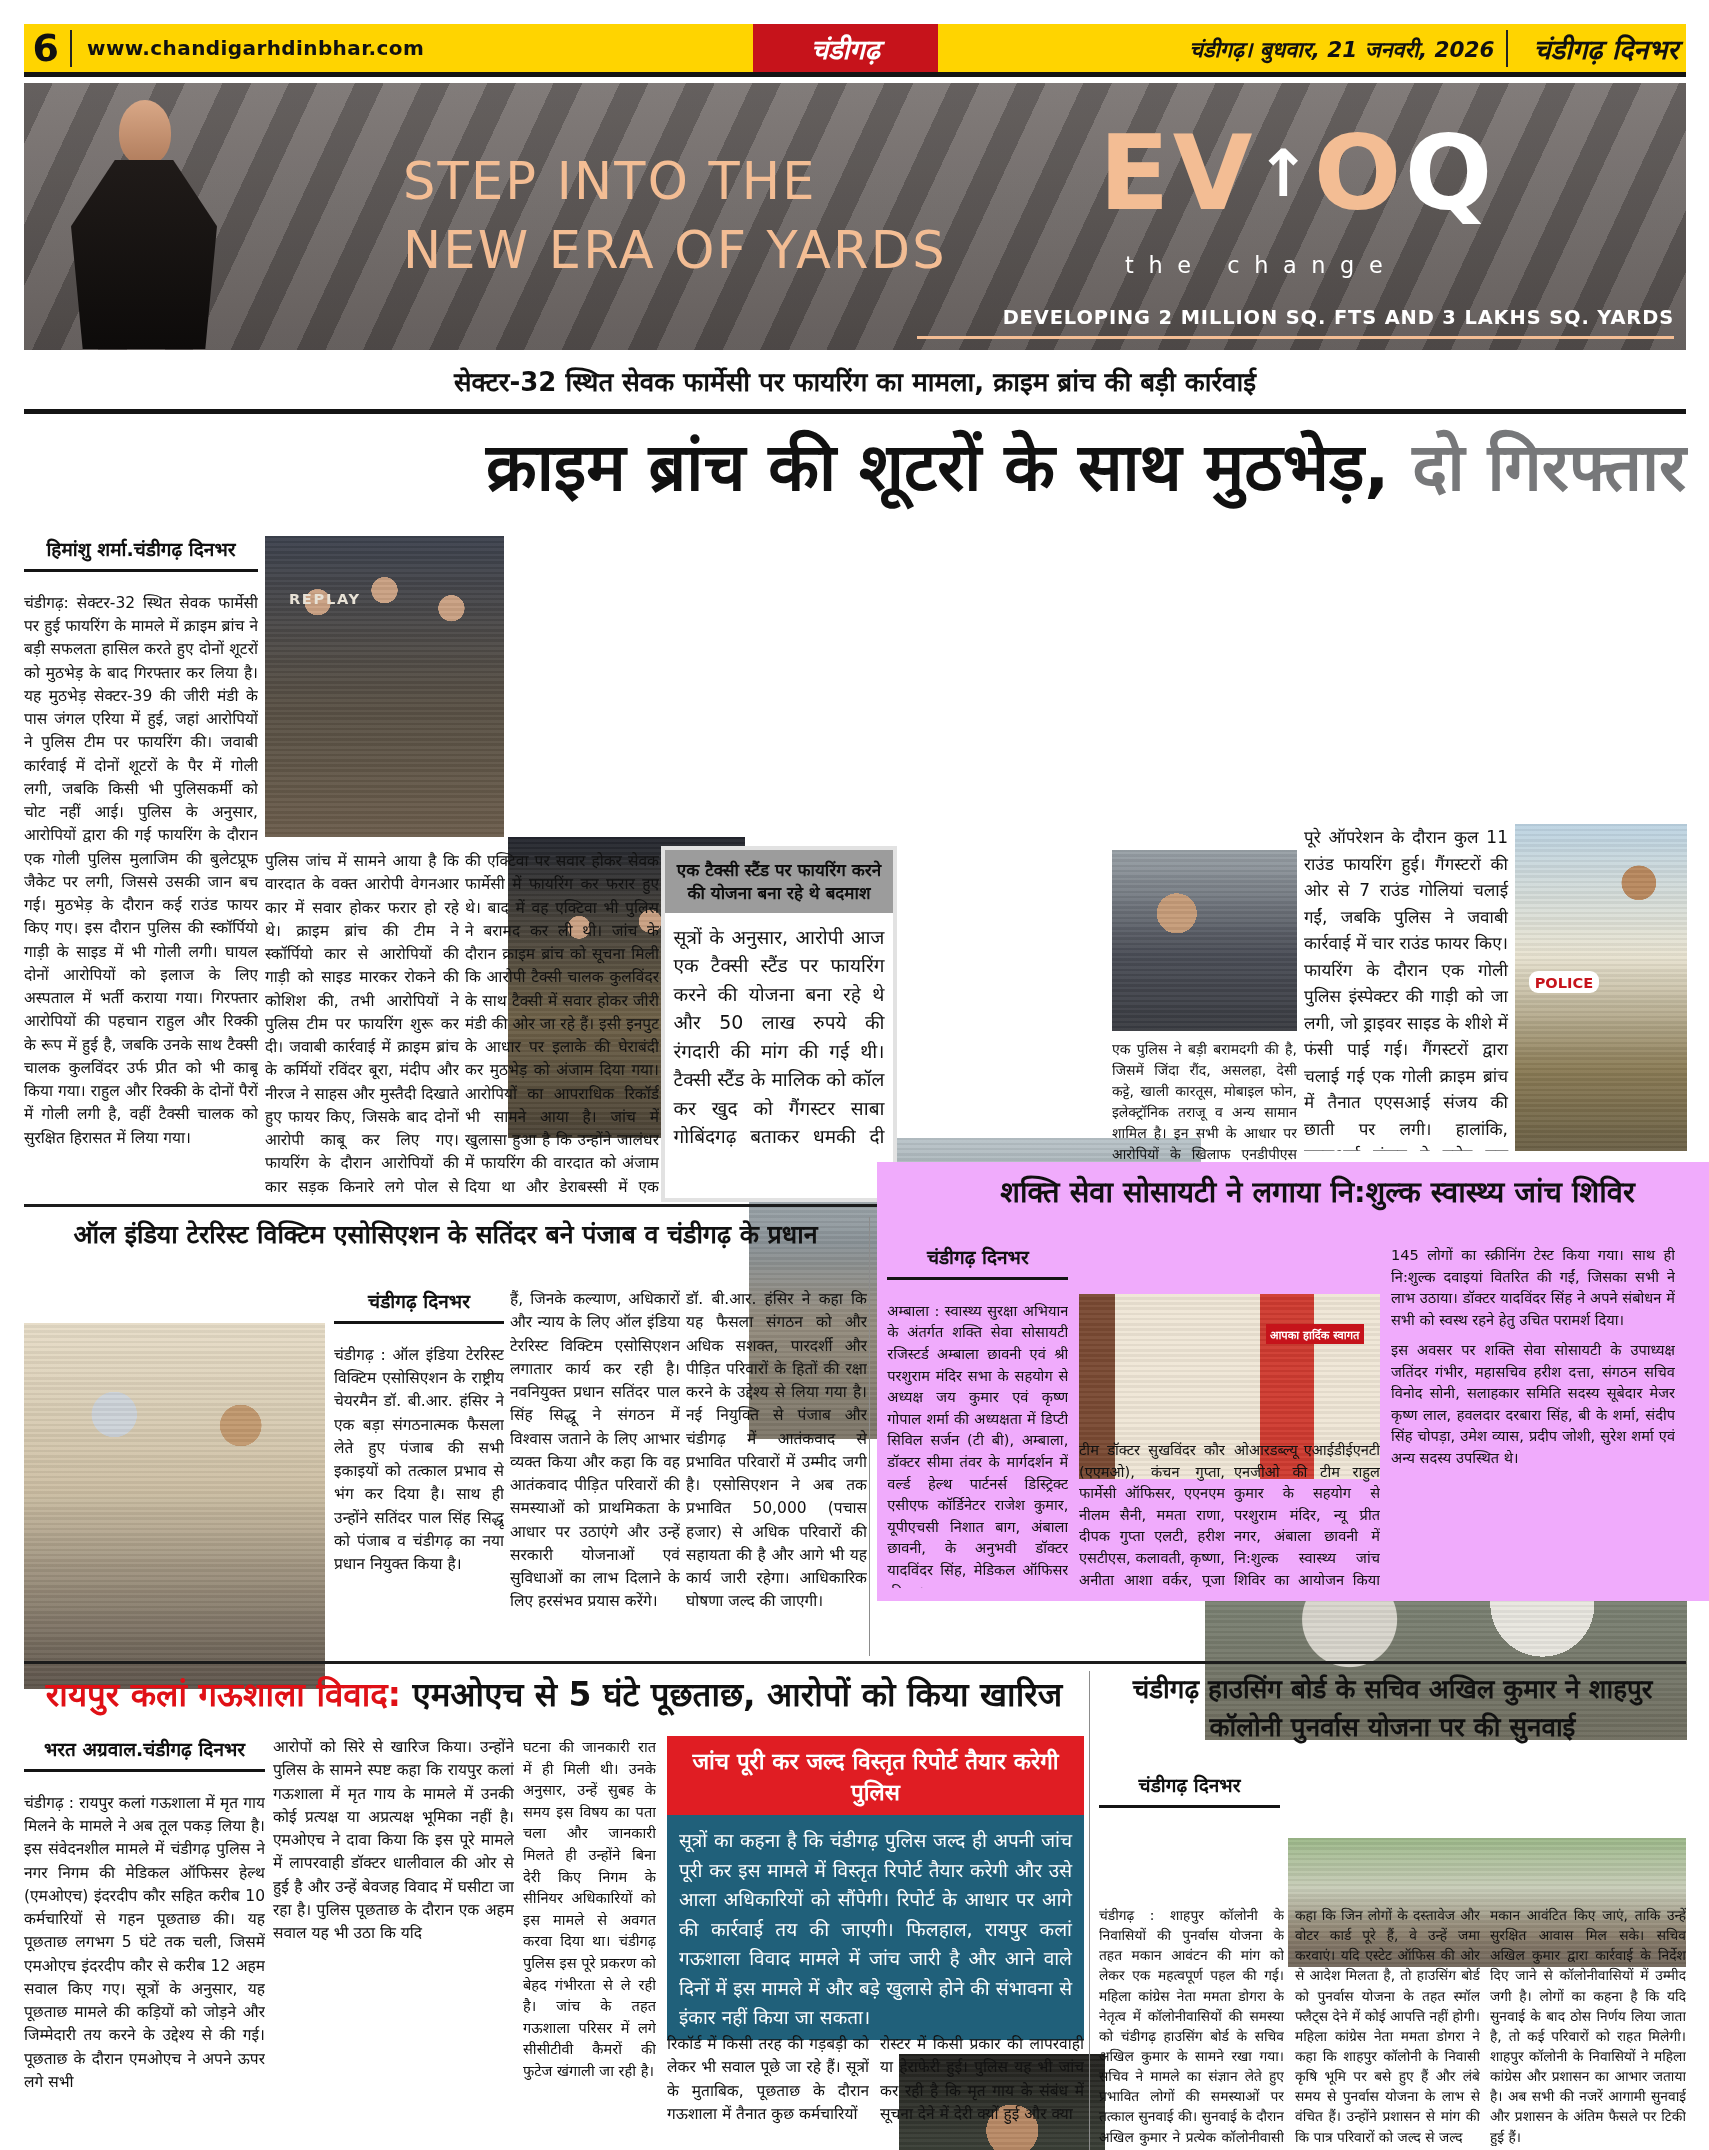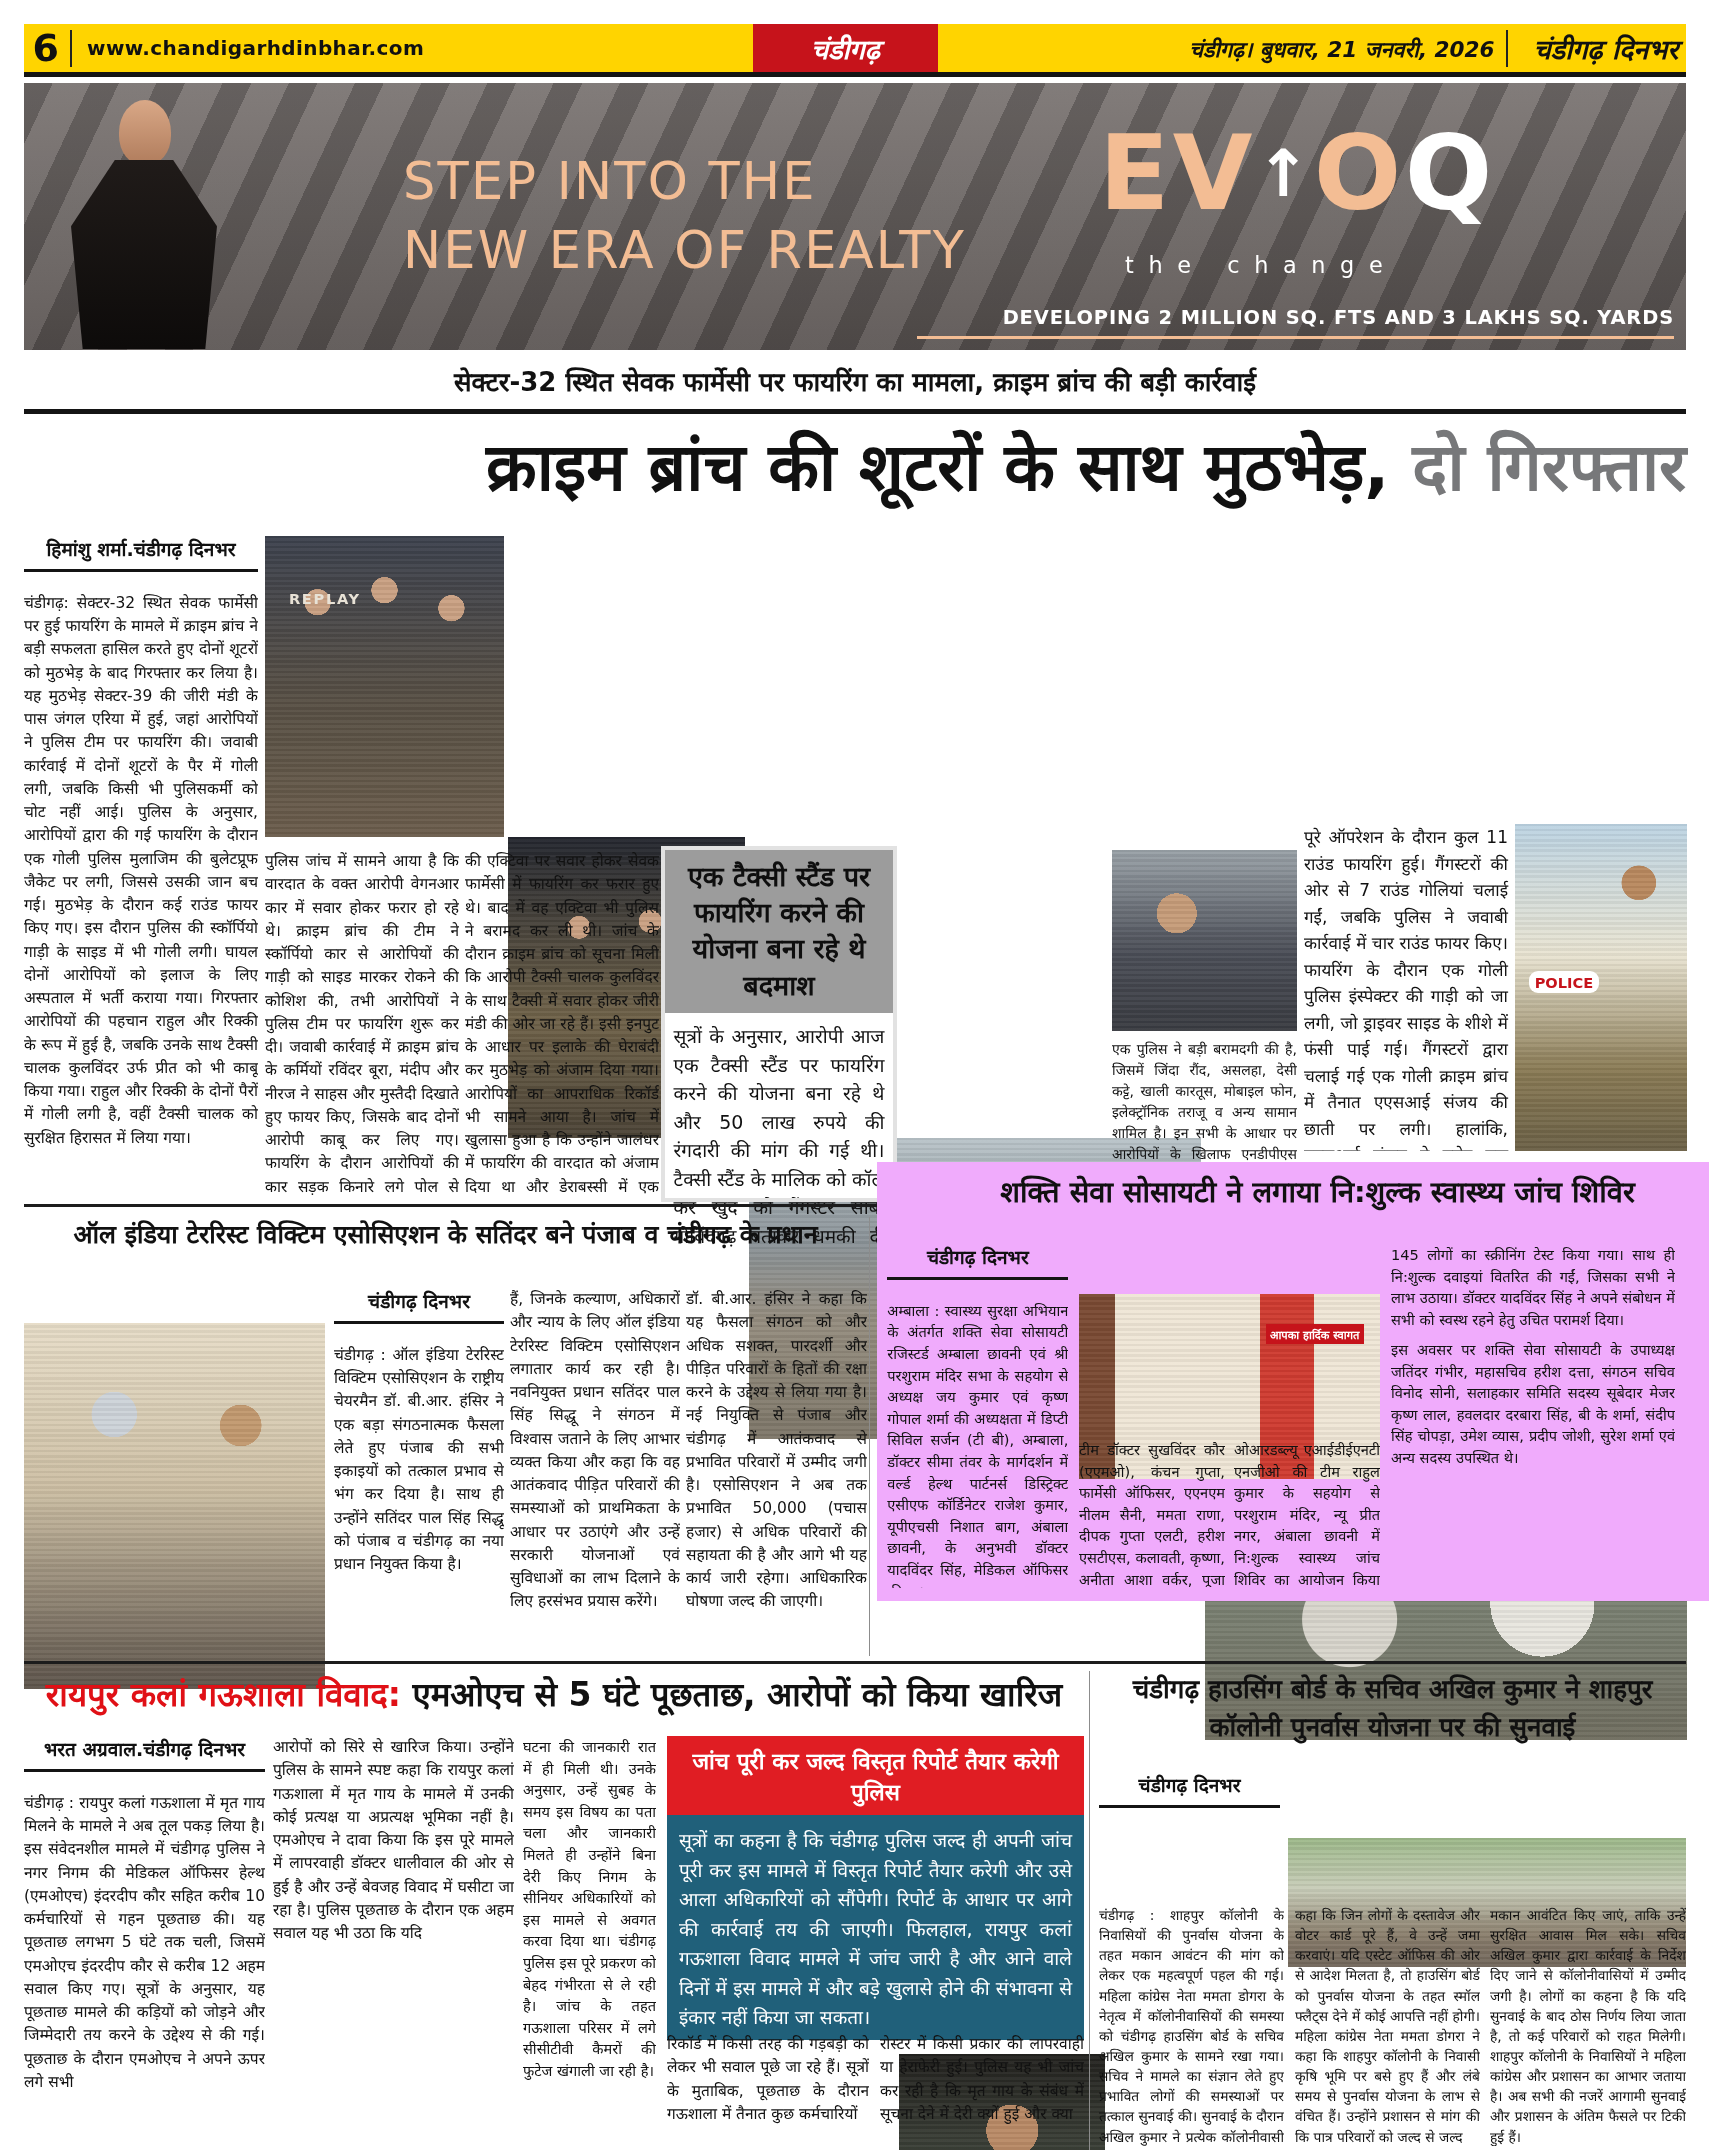--- a/index.html
+++ b/index.html
@@ -70,21 +70,21 @@
      linear-gradient(180deg,#23262e 0%,#6f6249 60%,#4b4336 100%);}
   .ph-street{left:725px;top:0;width:452px;height:301px;background:
      linear-gradient(180deg,#b9c4c9 0%,#8a9297 35%,#958d7f 60%,#7d7668 100%);}
   .ph-cars{left:1181px;top:0;width:482px;height:301px;background:
      radial-gradient(circle at 70% 55%,#e8e6df 0 52px,transparent 52px),
      radial-gradient(circle at 30% 60%,#d8d5cc 0 47px,transparent 48px),
      linear-gradient(180deg,#aab3ae 0%,#7d8577 45%,#6f6d5f 100%);}
   .lead-colB{left:241px;top:314px;width:194px;height:348px;}
   .lead-colC{left:441px;top:314px;width:194px;height:348px;}
   .taxibox{left:641px;top:314px;width:228px;height:348px;outline:4.3px solid #e2e2e2;background:#fff;}
-  .taxibox-title{background:#9c9c9c;color:#0e0e0e;font-size:27px;font-weight:800;text-align:center;
+  .taxibox-title{background:#9c9c9c;color:#0e0e0e;font-size:17px;font-weight:800;text-align:center;
                  padding:8.6px 7.7px;line-height:1.35;}
   .taxibox-body{font-size:19px;line-height:1.5;padding:9.5px 8.6px;text-align:justify;overflow:hidden;height:215px;}
   .ph-arrest{left:875px;top:314px;width:206px;height:348px;background:
      radial-gradient(circle at 55% 22%,#b98a66 0 26px,transparent 26px),
      linear-gradient(180deg,#23221f 0%,#4a5246 45%,#57604f 100%);}
   .stretch{left:1088px;top:314px;width:185px;height:348px;}
   .ph-stretcher{width:185px;height:181px;background:
      radial-gradient(circle at 35% 35%,#c69c79 0 20px,transparent 20px),
      linear-gradient(180deg,#9aa2a8 0%,#4c4f58 55%,#393b41 100%);}
   .stretch-text{font-size:14px;line-height:1.5;text-align:justify;margin-top:7.7px;height:155px;overflow:hidden;}
@@ -163,21 +163,21 @@
     </div>
   </div>
 
   <div class="abs ad">
     <div class="ad-man">
       <div class="ad-head"></div>
       <div class="ad-body"></div>
     </div>
     <div class="ad-title">
       <div>STEP INTO THE</div>
-      <div>NEW ERA OF REALTY</div>
+      <div>NEW ERA OF YARDS</div>
     </div>
     <div class="ad-brand"><span class="pe">E</span><span class="pe">V</span><span class="ad-arrow">↑</span><span class="pe">O</span><span class="wh">Q</span></div>
     <div class="ad-sub">the change</div>
     <div class="ad-tagwrap">
       <span class="ad-tag">DEVELOPING 2 MILLION SQ. FTS AND 3 LAKHS SQ. YARDS</span>
     </div>
   </div>
 
   <div class="abs kicker">सेक्टर-32 स्थित सेवक फार्मेसी पर फायरिंग का मामला, क्राइम ब्रांच की बड़ी कार्रवाई</div>
   <div class="abs rule1"></div>

